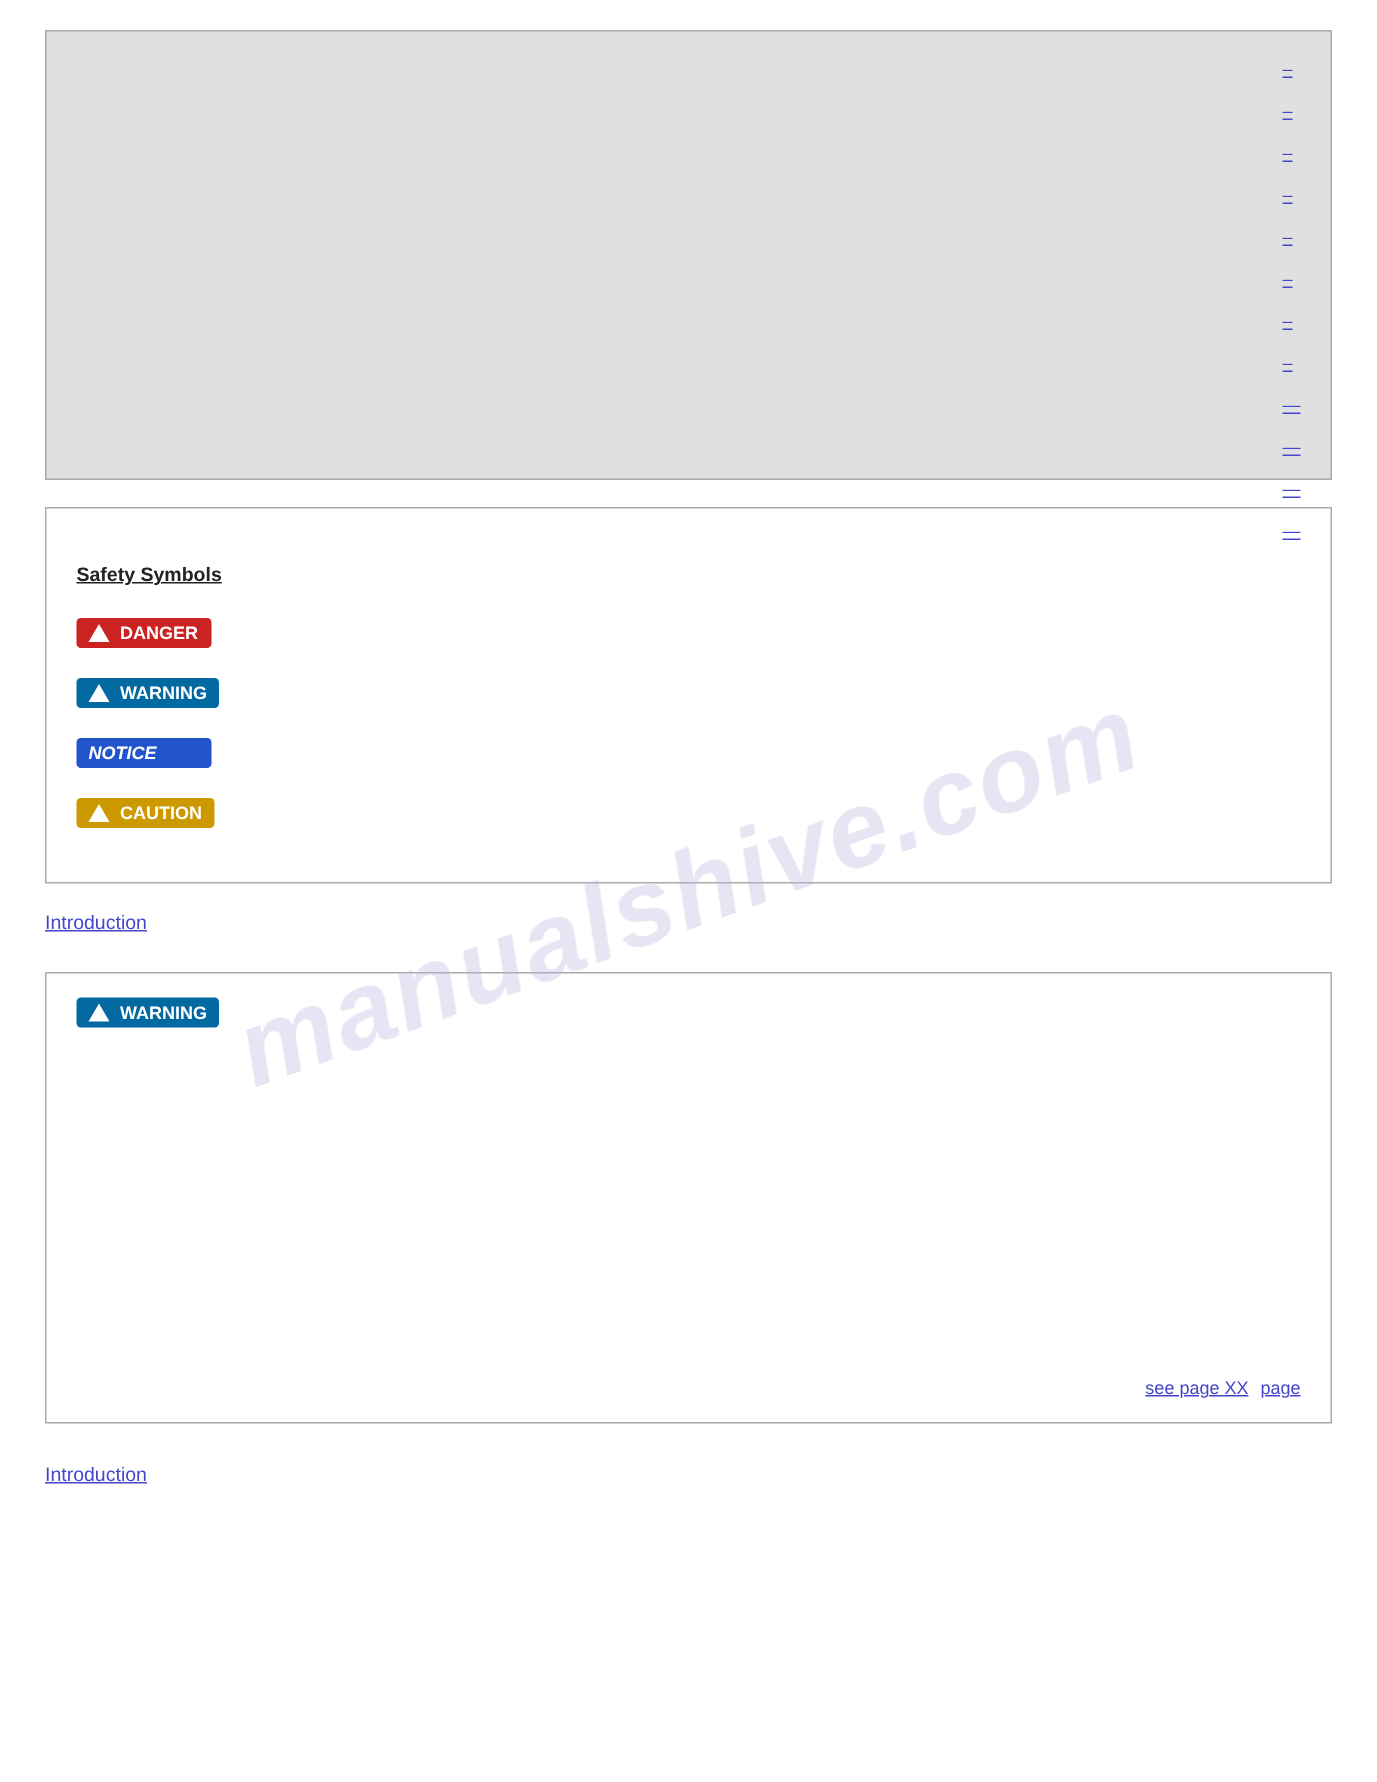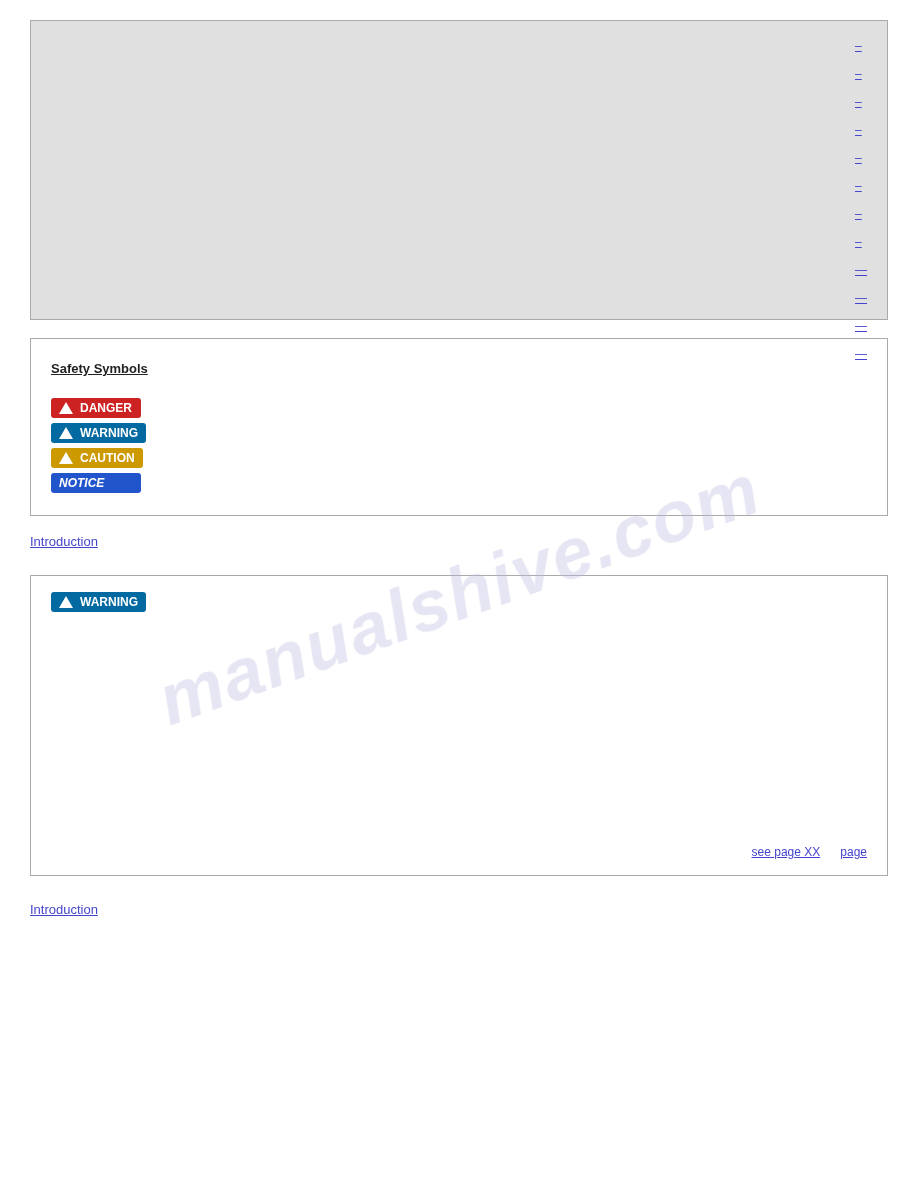--- a/index.html
+++ b/index.html
@@ -52,34 +52,34 @@
       text-decoration: underline;
       font-size: 12px;
       cursor: pointer;
       display: block;
     }
 
     
     .safety-box {
       border: 1px solid #aaa;
       background: #fff;
-      padding: 22px 20px;
+      padding: 36px 20px;
       margin-bottom: 18px;
     }
     .safety-box-title {
       font-weight: bold;
       font-size: 13px;
       text-decoration: underline;
       margin-bottom: 14px;
       display: inline-block;
     }
     .safety-symbols {
       display: flex;
       flex-direction: column;
-      gap: 5px;
+      gap: 20px;
       margin-top: 8px;
       text-decoration: underline;
     }
     .badge {
       display: inline-flex;
       align-items: center;
       gap: 4px;
       padding: 3px 8px;
       border-radius: 3px;
       font-size: 12px;
@@ -130,21 +130,21 @@
     .small-text-block {
       font-size: 12px;
       line-height: 1.6;
       color: #222;
     }
 
     .warning-footer-links {
       margin-top: 10px;
       display: flex;
       justify-content: flex-end;
-      gap: 20px;
+      gap: 8px;
     }
     .warning-body-link {
       display: inline;
       color: #4444cc;
       text-decoration: underline;
       font-size: 12px;
       cursor: pointer;
     }
 
     .bottom-link {
@@ -208,29 +208,29 @@
     </div>
 
     <div>
       <span class="badge badge-warning">
         <span class="triangle-icon"></span>
         <span>WARNING</span>
       </span>
     </div>
 
     <div>
+      <span class="badge badge-notice">
+        <span><em>NOTICE</em></span>
+      </span>
+    </div>
+
+    <div>
       <span class="badge badge-caution">
         <span class="triangle-icon"></span>
         <span>CAUTION</span>
-      </span>
-    </div>
-
-    <div>
-      <span class="badge badge-notice">
-        <span><em>NOTICE</em></span>
       </span>
     </div>
 
   </div>
 </div>
 
 
 <a class="section-link">Introduction</a>
 
 <br>

